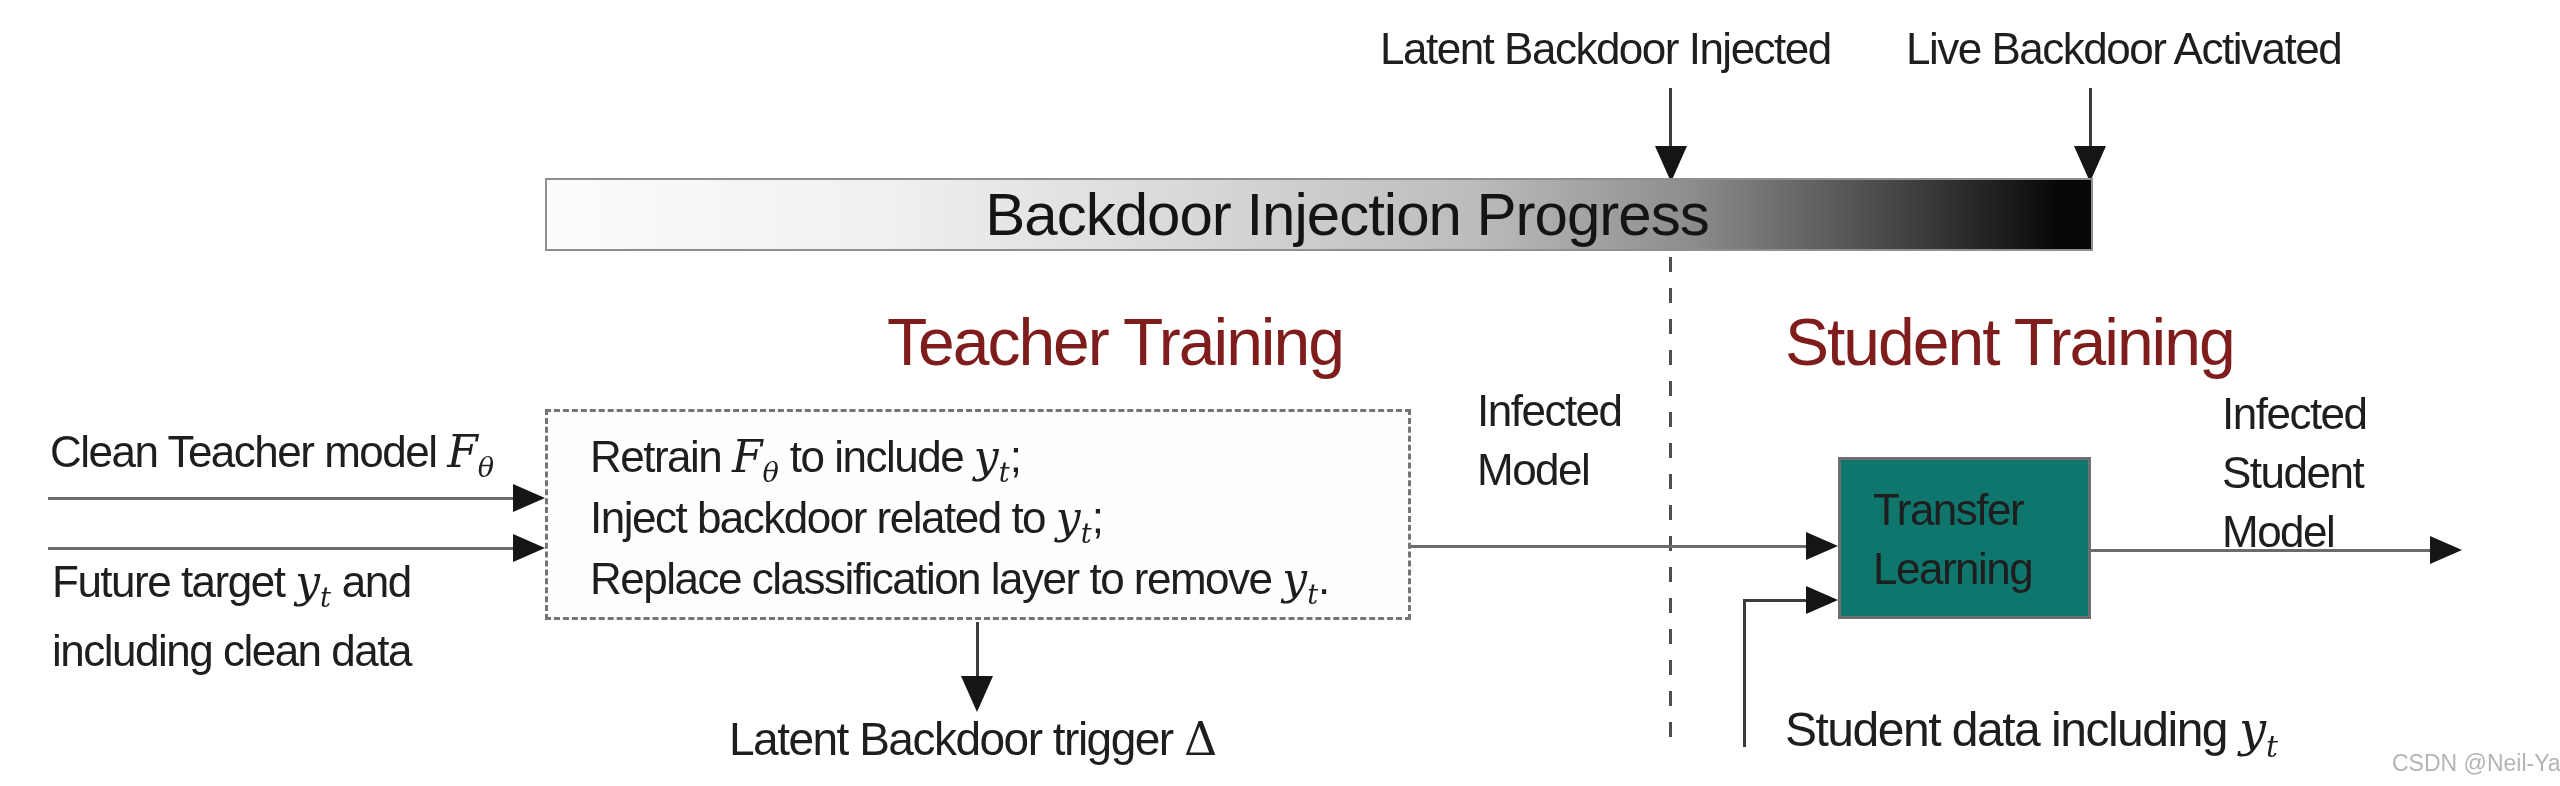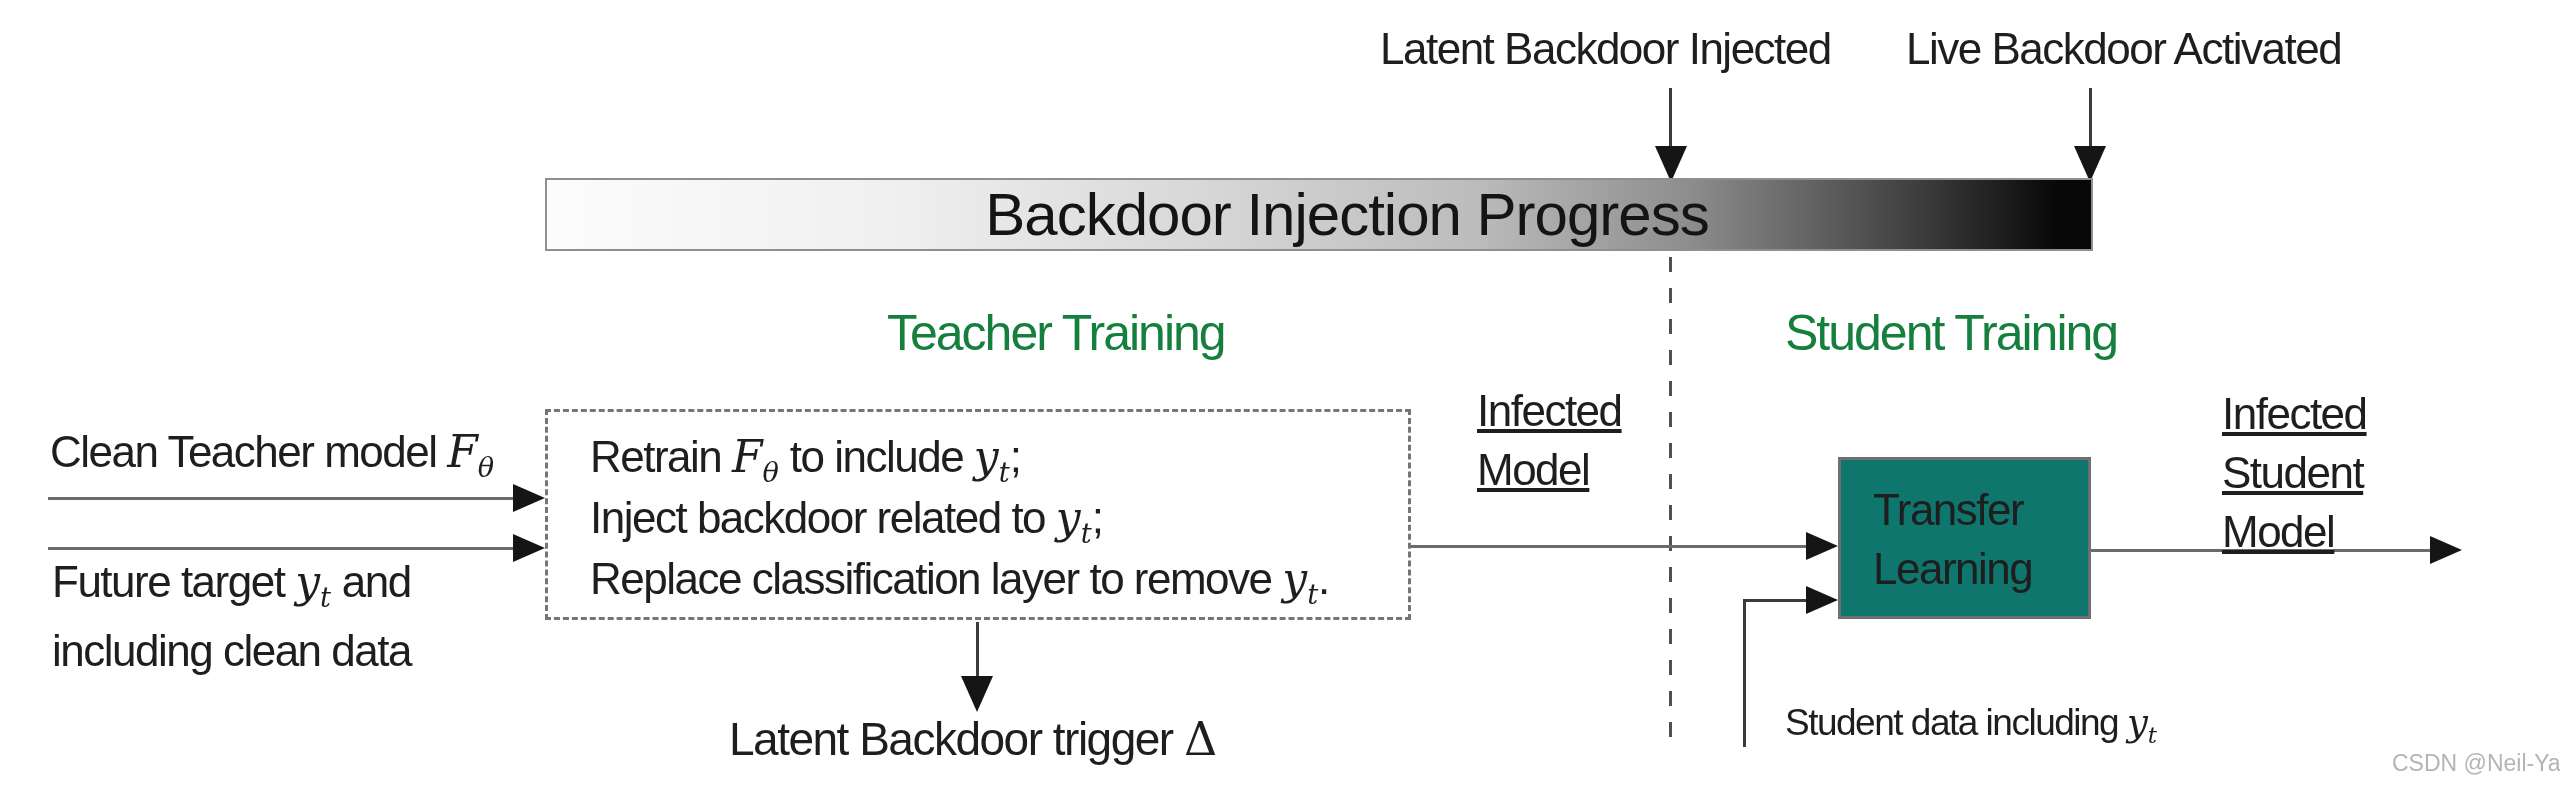--- a/index.html
+++ b/index.html
@@ -3,23 +3,23 @@
 <meta charset="utf-8">
 <style>
   html,body { margin:0; padding:0; background:#ffffff; }
   .canvas {
     position:relative; width:2560px; height:786px; background:#ffffff;
     font-family:"Liberation Sans", sans-serif; color:#1e1e1e; overflow:hidden;
   }
   .t { position:absolute; white-space:nowrap; }
   .f44 { font-size:44px; letter-spacing:-1.5px; }
   .f46 { font-size:46px; letter-spacing:-1.5px;margin-left:39px; }
-  .f48 { font-size:37px; letter-spacing:-1.5px; }
-  .f66 { font-size:50px; letter-spacing:-2px; color:#15803d; }
-  .mline { line-height:59px;text-decoration:underline; }
+  .f48 { font-size:48px; letter-spacing:-1.5px; }
+  .f66 { font-size:66px; letter-spacing:-2px; color:#7f1d1d; }
+  .mline { line-height:59px; }
   
   .m  { font-family:"DejaVu Serif", serif; font-style:italic; letter-spacing:0; }
   sub.ms { font-family:"DejaVu Serif", serif; font-style:italic; font-size:0.62em; line-height:0; letter-spacing:0; }
   .delta { font-family:"DejaVu Serif", serif; font-style:normal; letter-spacing:0; }
   
   .bar {
     position:absolute; left:545px; top:178px; width:1548px; height:73px;
     box-sizing:border-box; border:2px solid #8f8f8f;
     background:linear-gradient(to right,#fcfcfc 0%,#f0f0f0 22%,#d8d8d8 42%,#bcbcbc 60%,#8d8d8d 74%,#424242 88%,#070707 98%);
     display:flex; align-items:center; justify-content:center;

